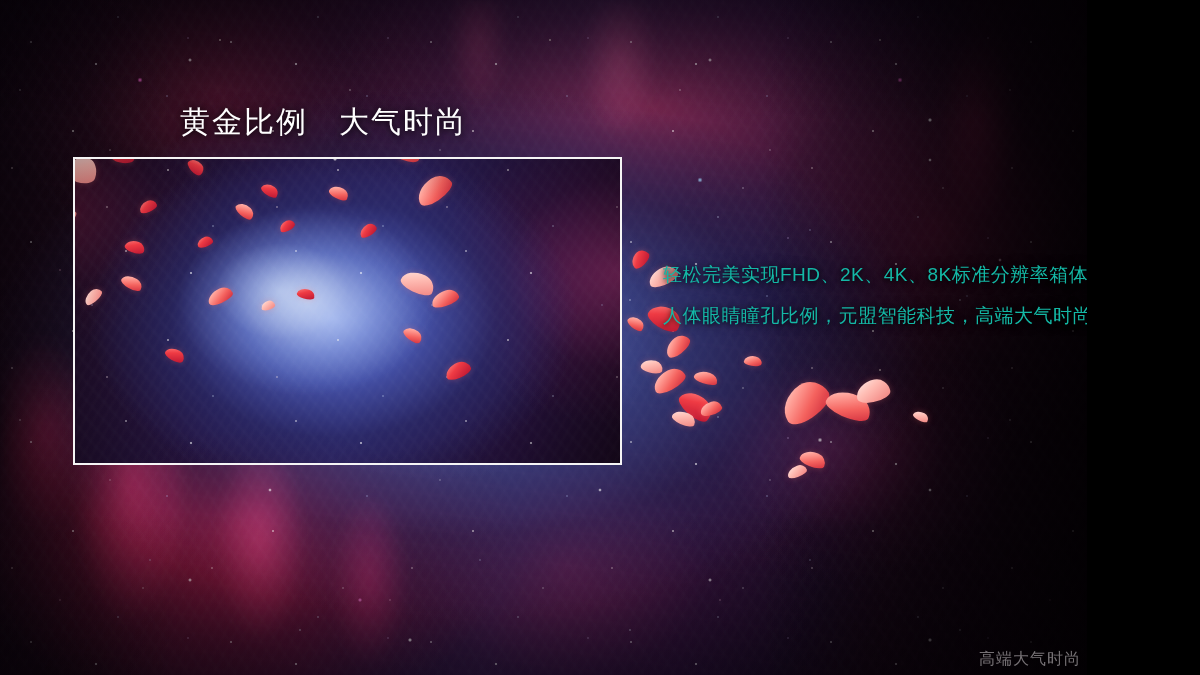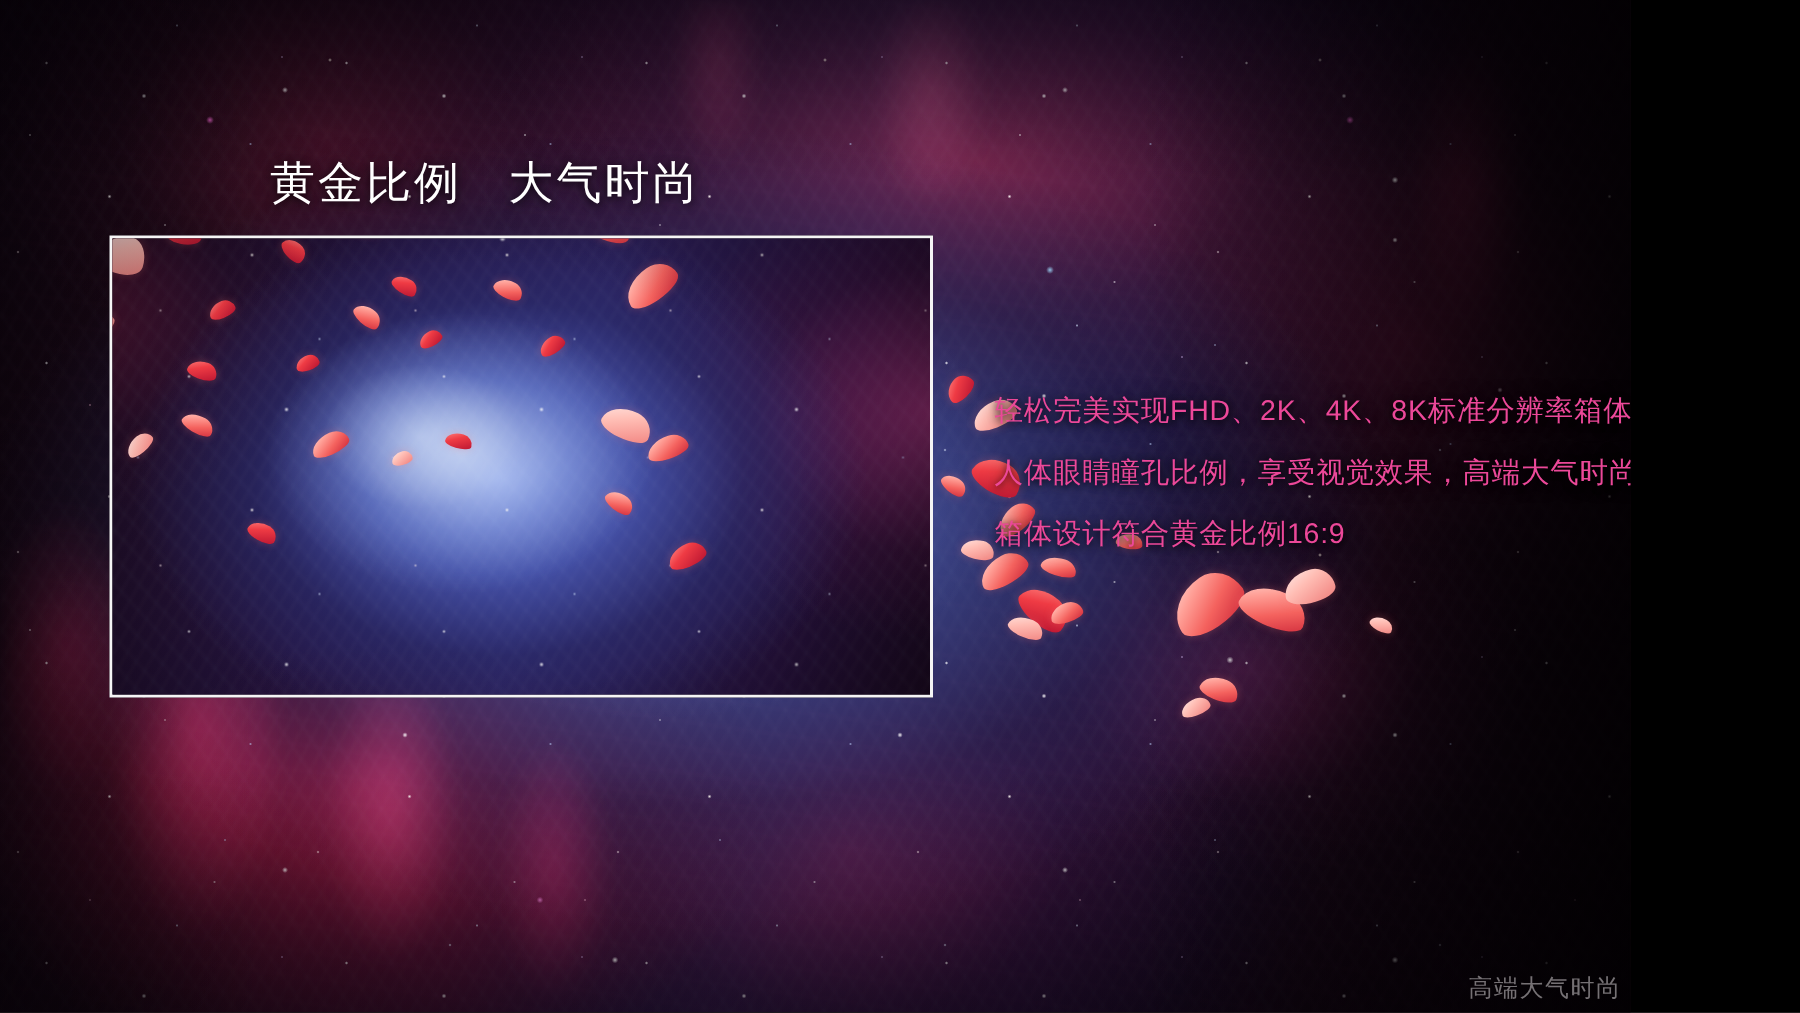--- a/index.html
+++ b/index.html
@@ -197,21 +197,21 @@
   }
   #body-text {
     position: absolute;
     left: 663px;
     top: 254px;
     width: 500px;
   }
   #body-text .line {
     font-size: 19px;
     line-height: 41px;
-    color: #ec4899;
+    color: #14b8a6;
     letter-spacing: 0.5px;
     white-space: nowrap;
     text-shadow: 0 1px 5px rgba(0,0,0,0.8), 0 0 12px rgba(0,0,0,0.55);
   }
   #watermark {
     position: absolute;
     right: 6px;
     bottom: 5px;
     font-size: 16px;
     color: rgba(188,182,186,0.62);
@@ -290,19 +290,18 @@
           <div class="petal deep" style="left: 240px; top: 310px; width: 20px; height: 12px; transform: rotate(30deg);"></div>
         </div>
       <div id="inner-vignette"></div>
     </div>
   </div>
 
   <div id="title">黄金比例   大气时尚</div>
 
   <div id="body-text">
     <div class="line">轻松完美实现FHD、2K、4K、8K标准分辨率箱体</div>
-    <div class="line">人体眼睛瞳孔比例，享受视觉效果，高端大气时尚</div>
-    <div class="line">箱体设计符合黄金比例16:9</div>
+    <div class="line">人体眼睛瞳孔比例，元盟智能科技，高端大气时尚</div>
   </div>
 
   <div id="watermark">高端大气时尚</div>
 
 </div>
 
 </body></html>

